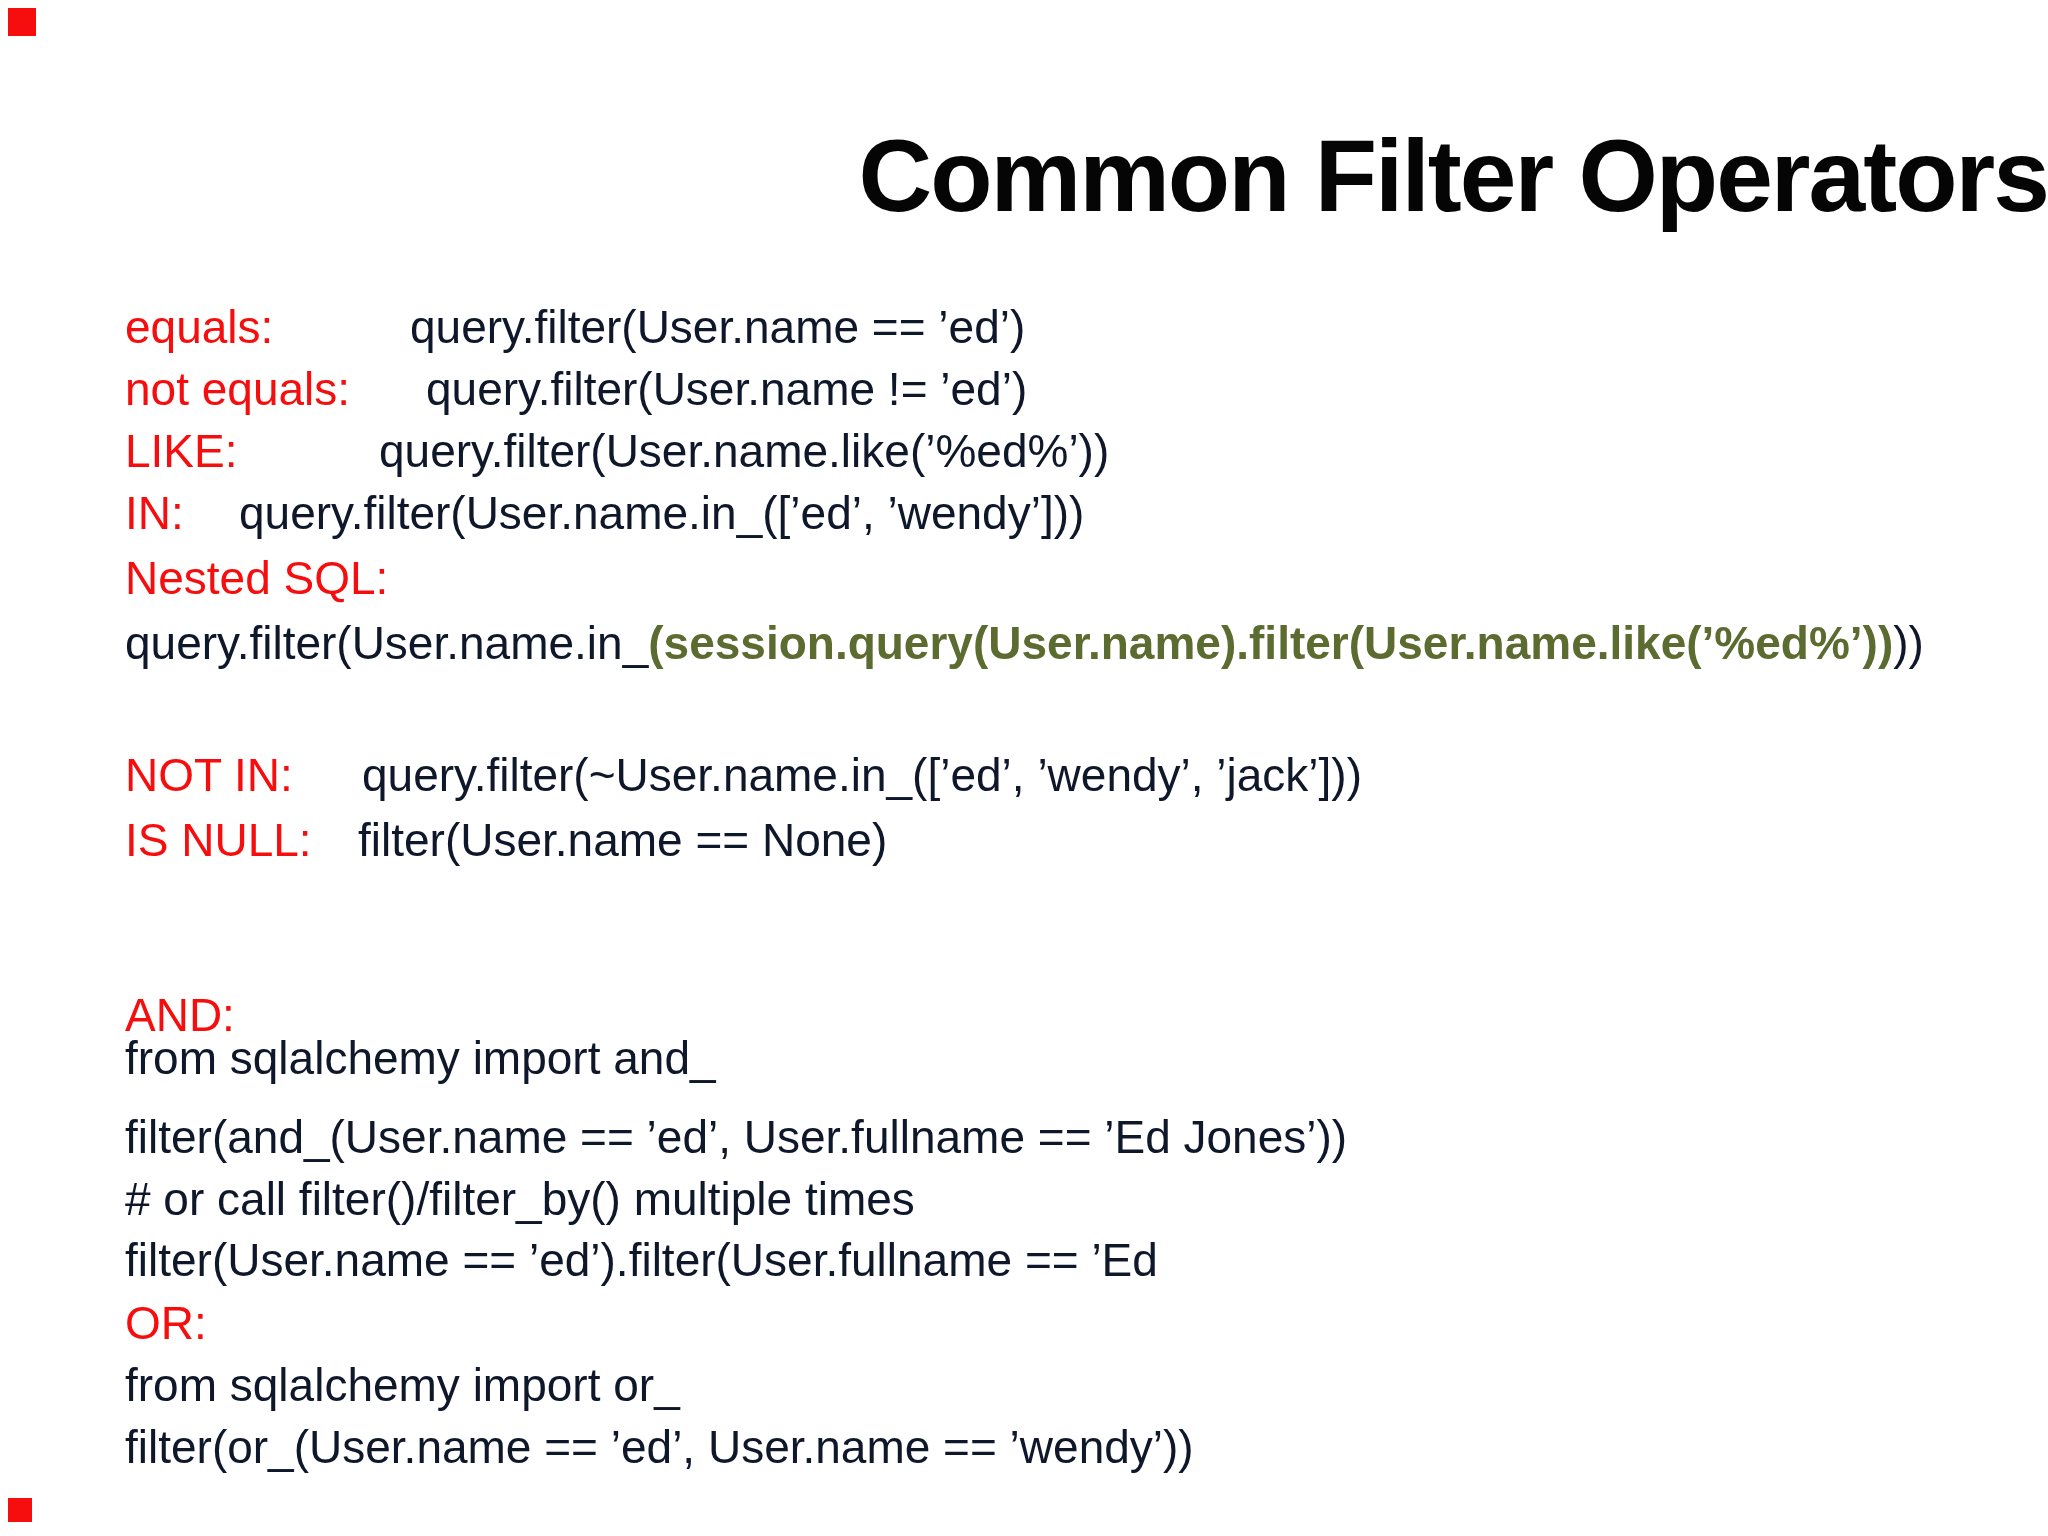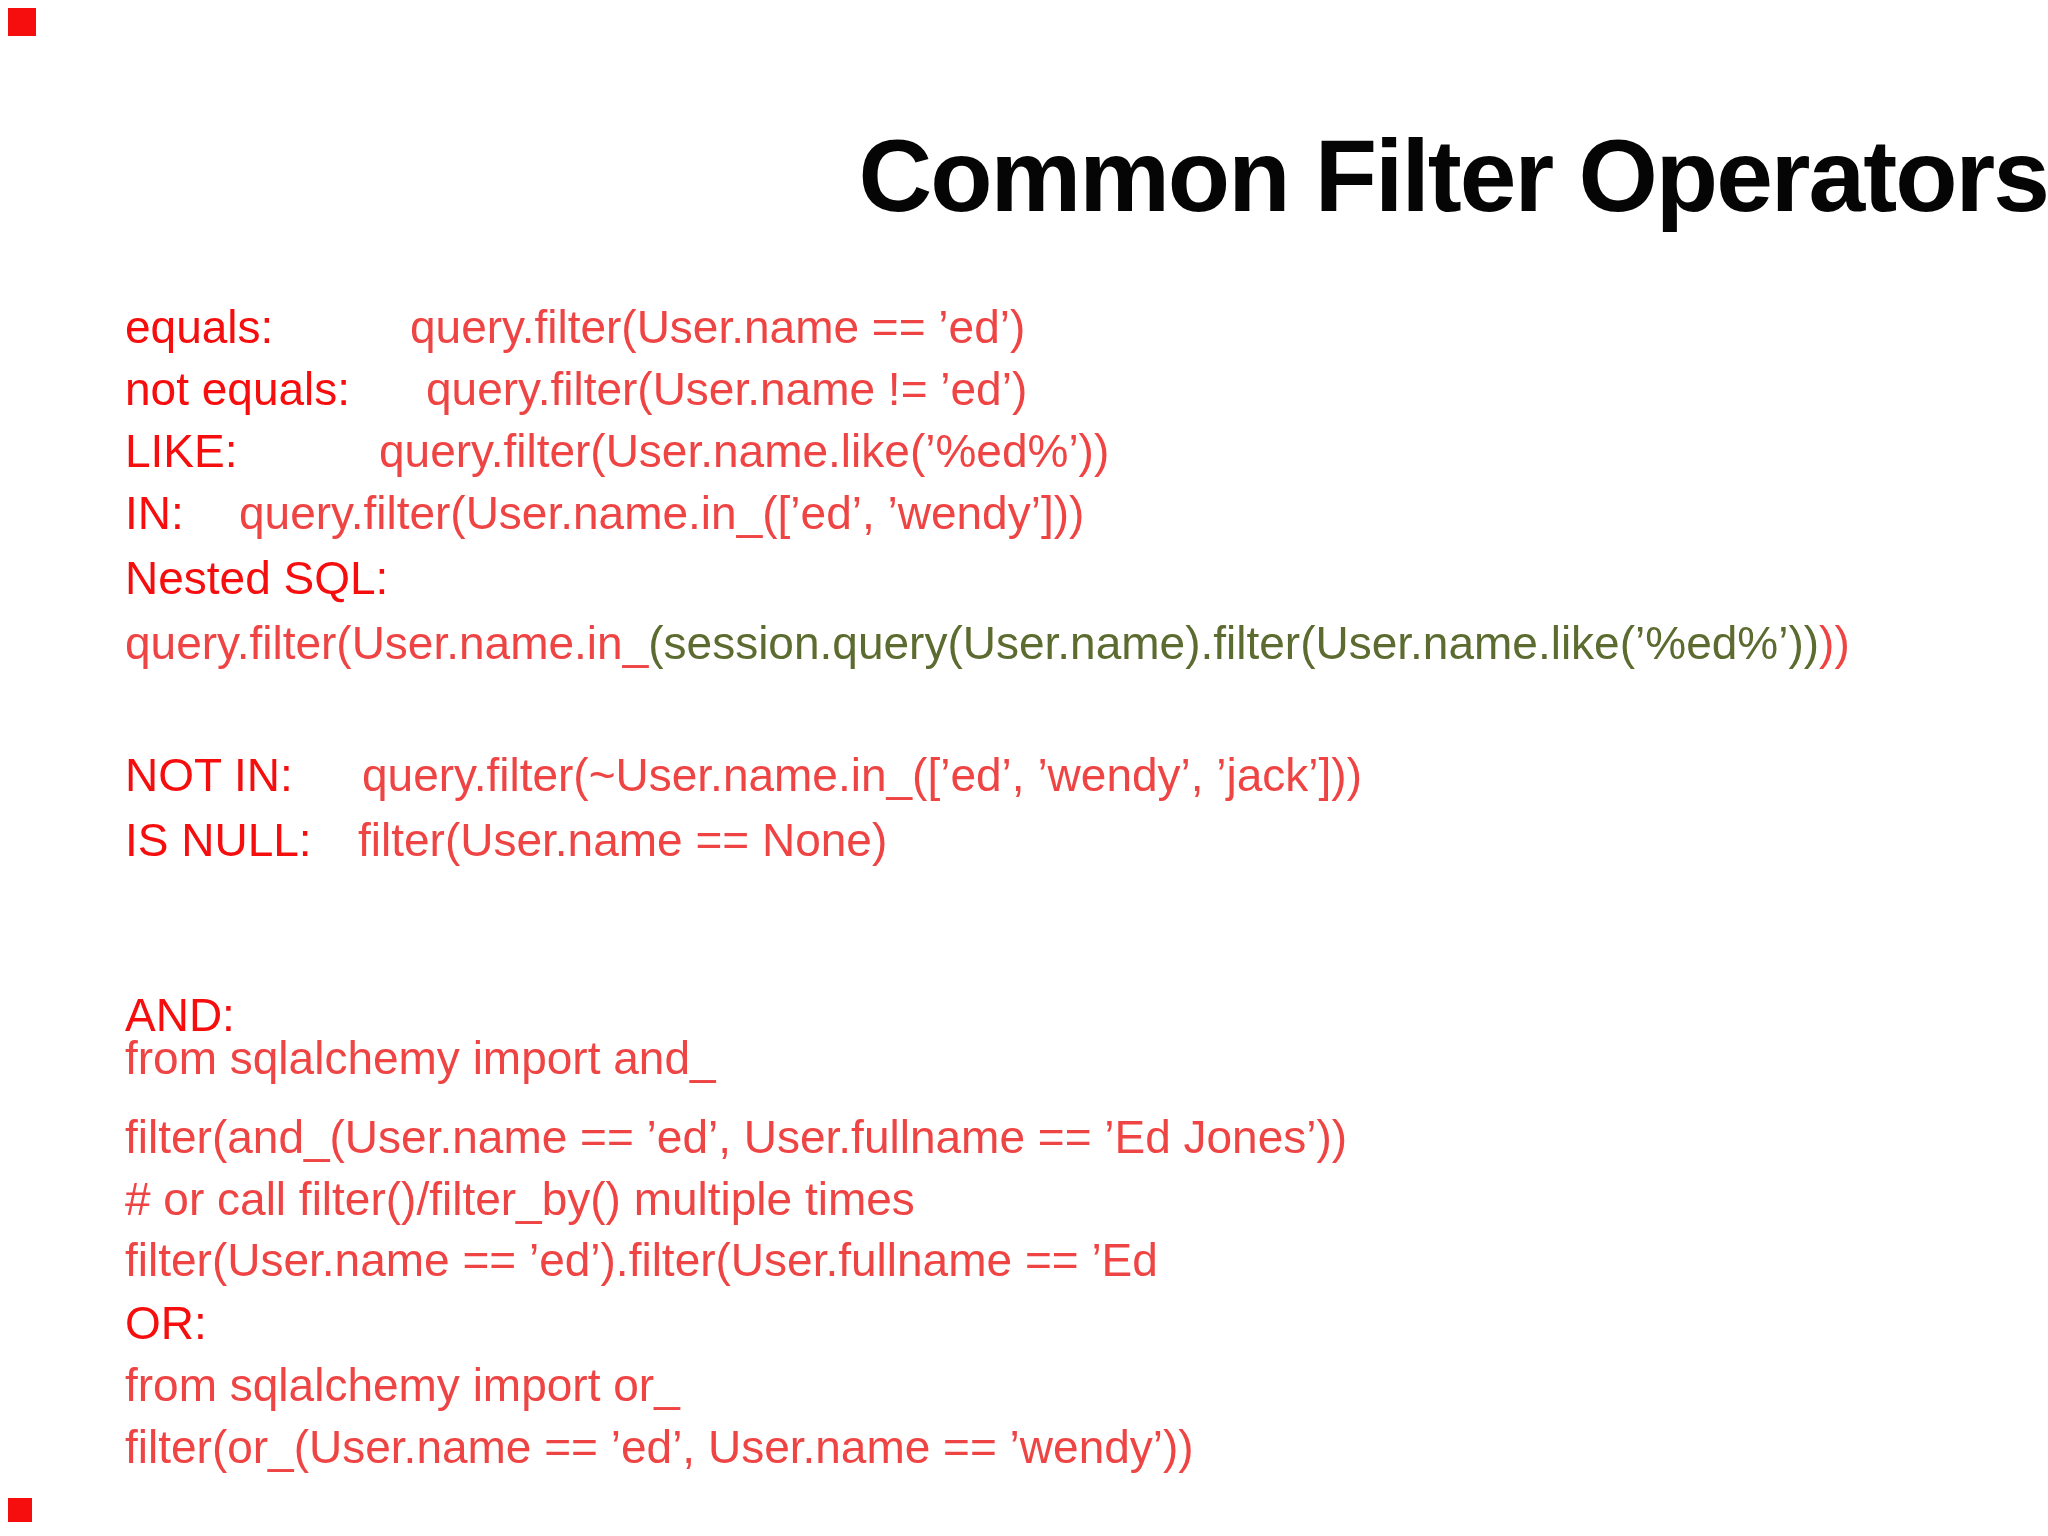--- a/index.html
+++ b/index.html
@@ -22,23 +22,23 @@
   }
   .line{
     position:absolute;
     left:125px;right:0;
     height:62px;line-height:62px;
     font-size:46px;
     color:#1b1b1b;
     white-space:nowrap;
   }
   .lbl{color:var(--accent-red);}
-  .code{color:#ef4444;}
+  .code{color:#0f172a;}
   .code.abs{position:absolute;top:0;}
-  .hl{color:var(--nested-green);font-weight:normal;margin-top:14px;}
+  .hl{color:var(--nested-green);font-weight:bold;margin-top:14px;}
   .corner{
     position:absolute;
     background:var(--accent-red);
   }
   .corner.tl{left:8px;top:8px;width:28px;height:28px;}
   .corner.bl{left:8px;top:1498px;width:24px;height:24px;}
 </style>
 </head>
 <body>
 

